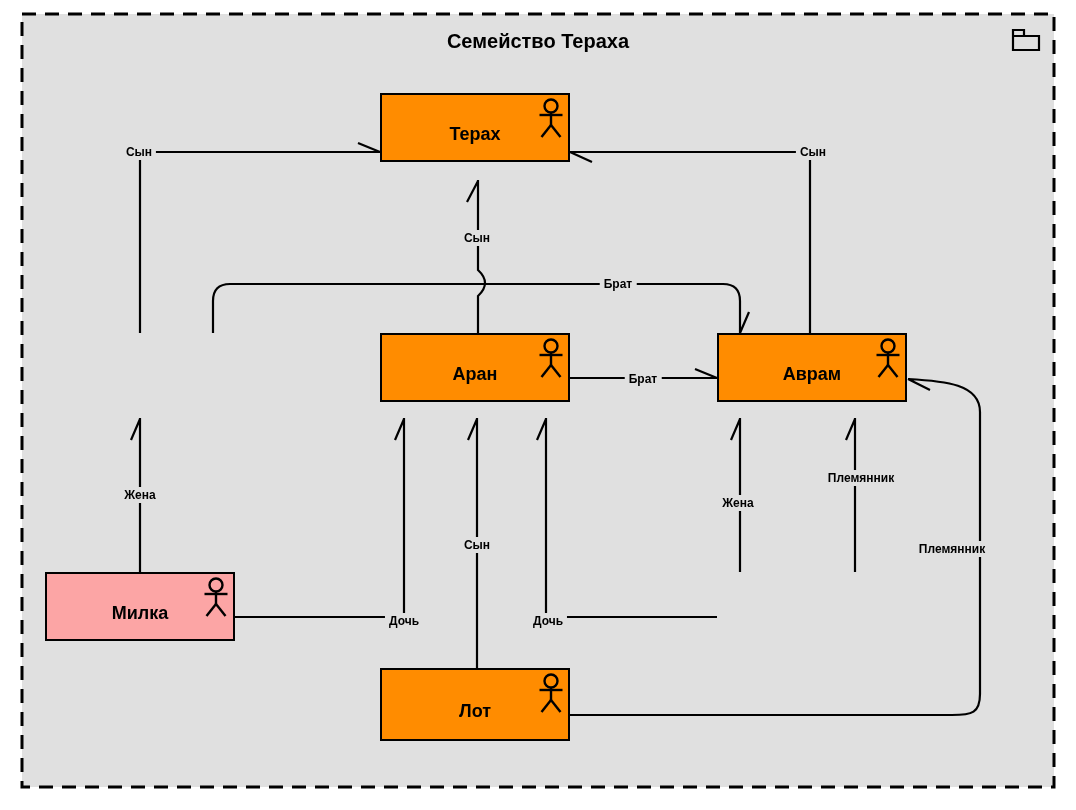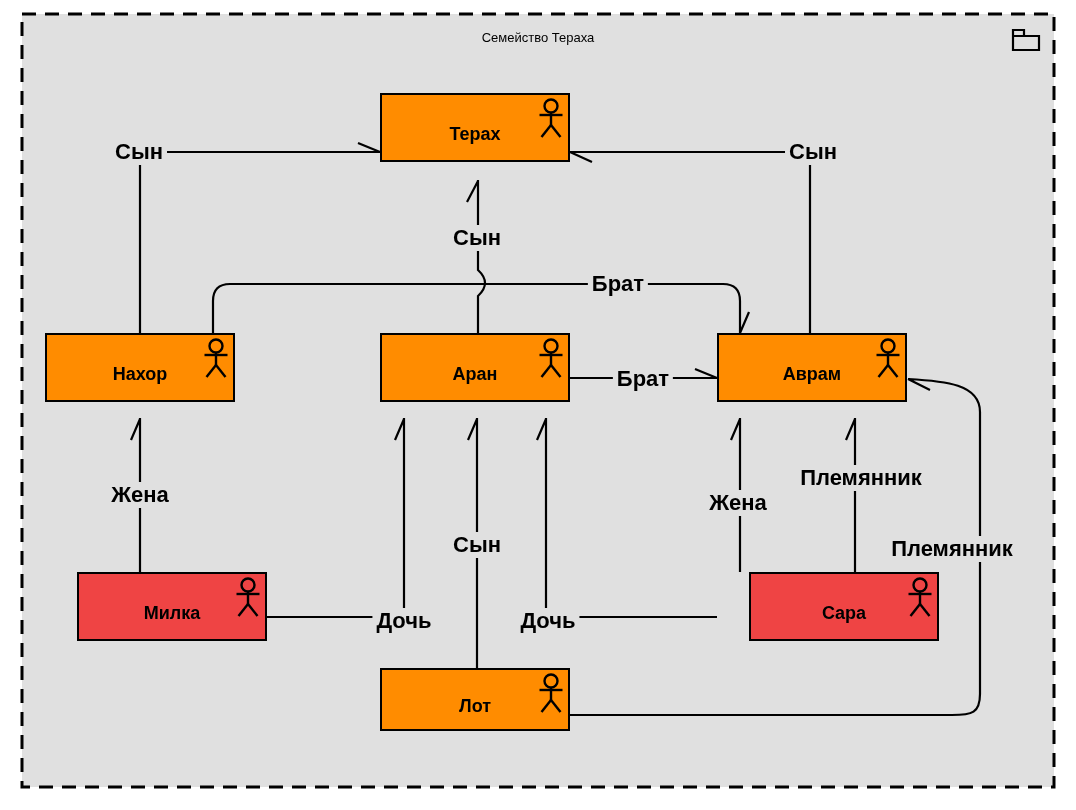--- a/index.html
+++ b/index.html
@@ -14,59 +14,59 @@
   .edges-svg {
     position: absolute;
     left: 0; top: 0;
     width: 1076px; height: 810px;
   }
   .diagram-title {
     position: absolute;
     left: 538px;
     top: 30px;
     transform: translateX(-50%);
-    font-size: 13px;
-    font-weight: normal;
+    font-size: 20px;
+    font-weight: bold;
     color: #000;
     white-space: nowrap;
   }
   .frame-icon {
     position: absolute;
     left: 1011px;
     top: 28px;
   }
   .node {
     position: absolute;
     box-sizing: border-box;
     width: 190px;
     height: 69px;
     border: 2.5px solid #000;
     display: flex;
     align-items: center;
     justify-content: center;
     padding-top: 14px;
   }
   .node.male   { background: #FF8C00; }
-  .node.female { background: #ef4444; margin-left: 32px; }
+  .node.female { background: #fca5a5; }
   .node-label {
     font-size: 18px;
     font-weight: bold;
     color: #000;
   }
   .actor {
     position: absolute;
     top: 3px;
     right: 5px;
   }
   .edge-label {
     position: absolute;
     transform: translate(-50%, -50%);
     background: #E0E0E0;
     padding: 2px 4px;
-    font-size: 22px;
+    font-size: 12px;
     font-weight: bold;
     line-height: 1;
     color: #000;
     white-space: nowrap;
   }
 </style>
 </head>
 <body>
 
 <div class="page">
@@ -115,32 +115,20 @@
       <g fill="none" stroke="#000" stroke-width="2.4">
         <circle cx="12" cy="8" r="6.5"></circle>
         <line x1="0.5" y1="17" x2="23.5" y2="17"></line>
         <line x1="12" y1="14.5" x2="12" y2="27"></line>
         <line x1="12" y1="27" x2="2.5" y2="39"></line>
         <line x1="12" y1="27" x2="21.5" y2="39"></line>
       </g>
     </svg>
   </div>
 
-  <div class="node male" style="left:45px; top:333px">
-    <span class="node-label">Нахор</span>
-    <svg class="actor" width="24" height="40" viewBox="0 0 24 40">
-      <g fill="none" stroke="#000" stroke-width="2.4">
-        <circle cx="12" cy="8" r="6.5"></circle>
-        <line x1="0.5" y1="17" x2="23.5" y2="17"></line>
-        <line x1="12" y1="14.5" x2="12" y2="27"></line>
-        <line x1="12" y1="27" x2="2.5" y2="39"></line>
-        <line x1="12" y1="27" x2="21.5" y2="39"></line>
-      </g>
-    </svg>
-  </div>
 
   <div class="node male" style="left:717px; top:333px">
     <span class="node-label">Аврам</span>
     <svg class="actor" width="24" height="40" viewBox="0 0 24 40">
       <g fill="none" stroke="#000" stroke-width="2.4">
         <circle cx="12" cy="8" r="6.5"></circle>
         <line x1="0.5" y1="17" x2="23.5" y2="17"></line>
         <line x1="12" y1="14.5" x2="12" y2="27"></line>
         <line x1="12" y1="27" x2="2.5" y2="39"></line>
         <line x1="12" y1="27" x2="21.5" y2="39"></line>
@@ -167,34 +155,22 @@
       <g fill="none" stroke="#000" stroke-width="2.4">
         <circle cx="12" cy="8" r="6.5"></circle>
         <line x1="0.5" y1="17" x2="23.5" y2="17"></line>
         <line x1="12" y1="14.5" x2="12" y2="27"></line>
         <line x1="12" y1="27" x2="2.5" y2="39"></line>
         <line x1="12" y1="27" x2="21.5" y2="39"></line>
       </g>
     </svg>
   </div>
 
-  <div class="node female" style="left:717px; top:572px">
-    <span class="node-label">Сара</span>
-    <svg class="actor" width="24" height="40" viewBox="0 0 24 40">
-      <g fill="none" stroke="#000" stroke-width="2.4">
-        <circle cx="12" cy="8" r="6.5"></circle>
-        <line x1="0.5" y1="17" x2="23.5" y2="17"></line>
-        <line x1="12" y1="14.5" x2="12" y2="27"></line>
-        <line x1="12" y1="27" x2="2.5" y2="39"></line>
-        <line x1="12" y1="27" x2="21.5" y2="39"></line>
-      </g>
-    </svg>
-  </div>
 
-  <div class="node male" style="left:380px; top:668px; height:63px">
+  <div class="node male" style="left:380px; top:668px; height:73px">
     <span class="node-label">Лот</span>
     <svg class="actor" width="24" height="40" viewBox="0 0 24 40">
       <g fill="none" stroke="#000" stroke-width="2.4">
         <circle cx="12" cy="8" r="6.5"></circle>
         <line x1="0.5" y1="17" x2="23.5" y2="17"></line>
         <line x1="12" y1="14.5" x2="12" y2="27"></line>
         <line x1="12" y1="27" x2="2.5" y2="39"></line>
         <line x1="12" y1="27" x2="21.5" y2="39"></line>
       </g>
     </svg>

